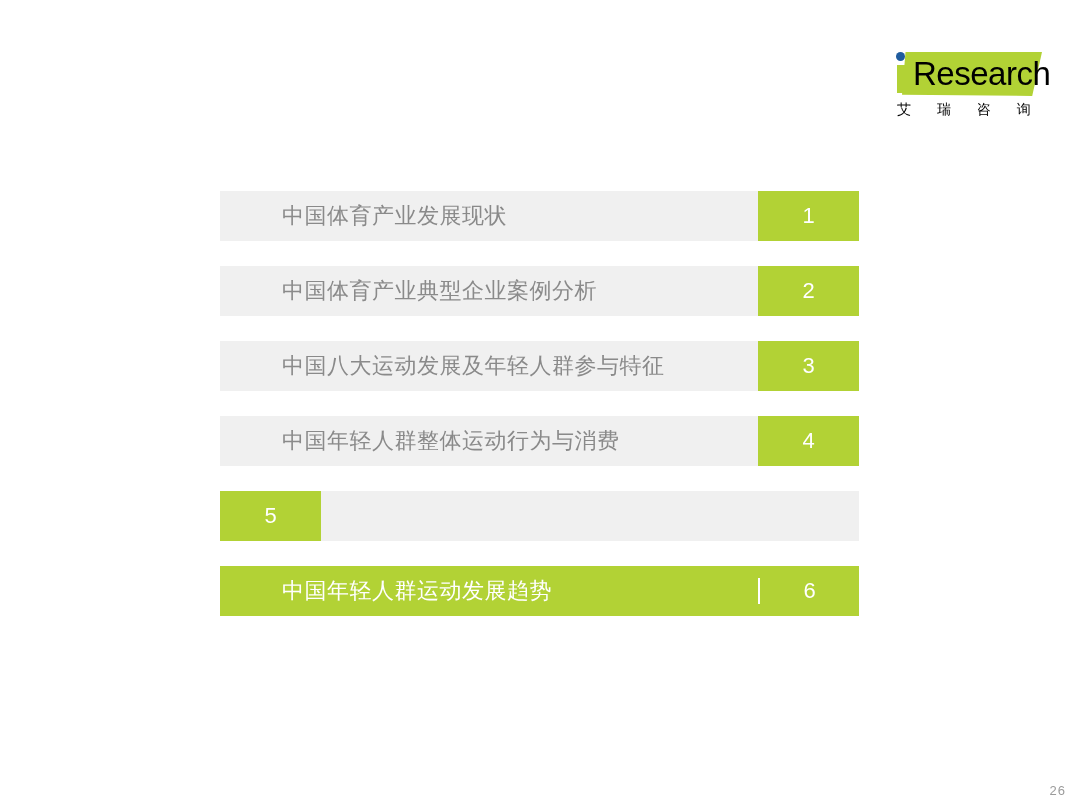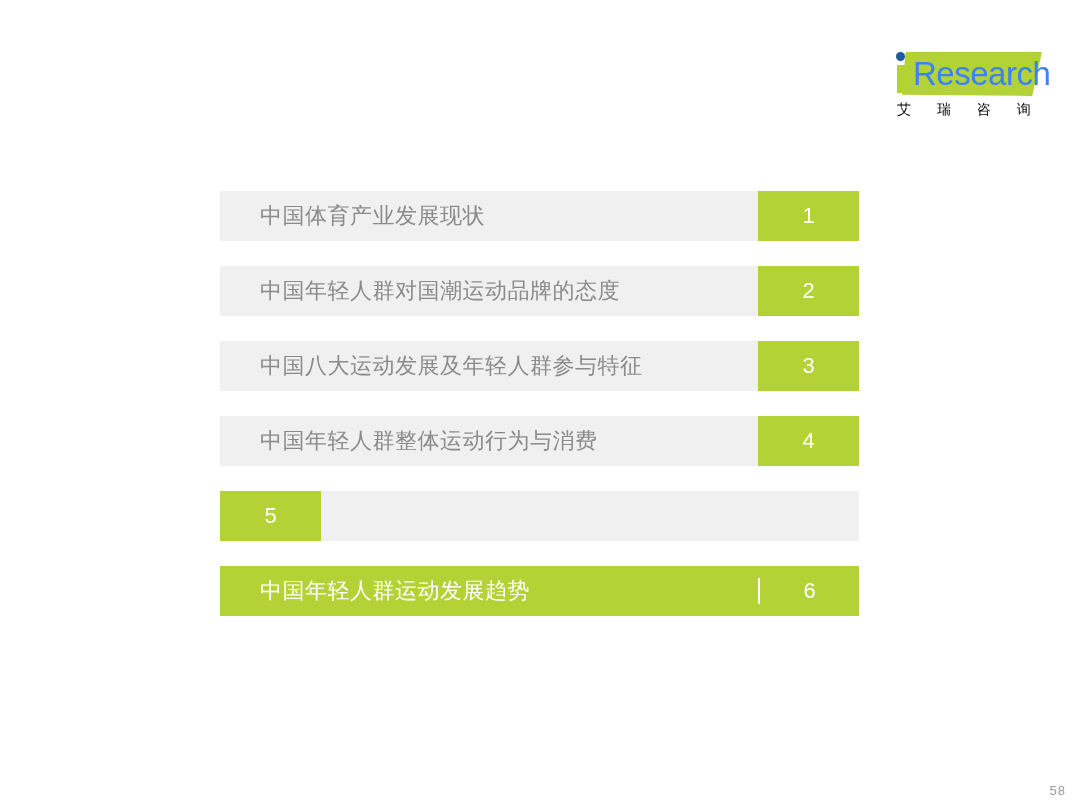--- a/index.html
+++ b/index.html
@@ -55,21 +55,21 @@
     height: 28px;
     background: #b2d235;
     z-index: 3;
   }
   .logo-word {
     position: absolute;
     left: 29px;
     top: 8px;
     font-size: 33px;
     line-height: 36px;
-    color: #3b82f6;
+    color: #000000;
     letter-spacing: -0.5px;
     z-index: 4;
     white-space: nowrap;
     font-weight: 400;
   }
   .logo-sub {
     position: absolute;
     left: 13px;
     top: 53px;
     font-size: 14px;
@@ -93,21 +93,21 @@
     align-items: stretch;
     background: #f0f0f0;
   }
   .toc-row:last-child {
     margin-bottom: 0;
   }
   .toc-label {
     flex: 1 1 auto;
     display: flex;
     align-items: center;
-    padding-left: 40px;
+    padding-left: 62px;
     font-size: 22px;
     color: #8a8a8a;
     letter-spacing: 0.5px;
     white-space: nowrap;
   }
   .toc-num {
     flex: 0 0 101px;
     background: #b2d235;
     color: #ffffff;
     display: flex;
@@ -153,21 +153,21 @@
 </div>
 
 <div class="toc">
 
   <div class="toc-row">
     <div class="toc-label">中国体育产业发展现状</div>
     <div class="toc-num">1</div>
   </div>
 
   <div class="toc-row">
-    <div class="toc-label">中国年轻人群对国潮运动品牌的态度</div>
+    <div class="toc-label">中国体育产业典型企业案例分析</div>
     <div class="toc-num">2</div>
   </div>
 
   <div class="toc-row">
     <div class="toc-label">中国八大运动发展及年轻人群参与特征</div>
     <div class="toc-num">3</div>
   </div>
 
   <div class="toc-row">
     <div class="toc-label">中国年轻人群整体运动行为与消费</div>
@@ -178,13 +178,13 @@
     <div class="toc-num">5</div>
   </div>
 
   <div class="toc-row active">
     <div class="toc-label">中国年轻人群运动发展趋势</div>
     <div class="toc-num">6</div>
   </div>
 
 </div>
 
-<div class="page-num">58</div>
+<div class="page-num">26</div>
 
 </body></html>

